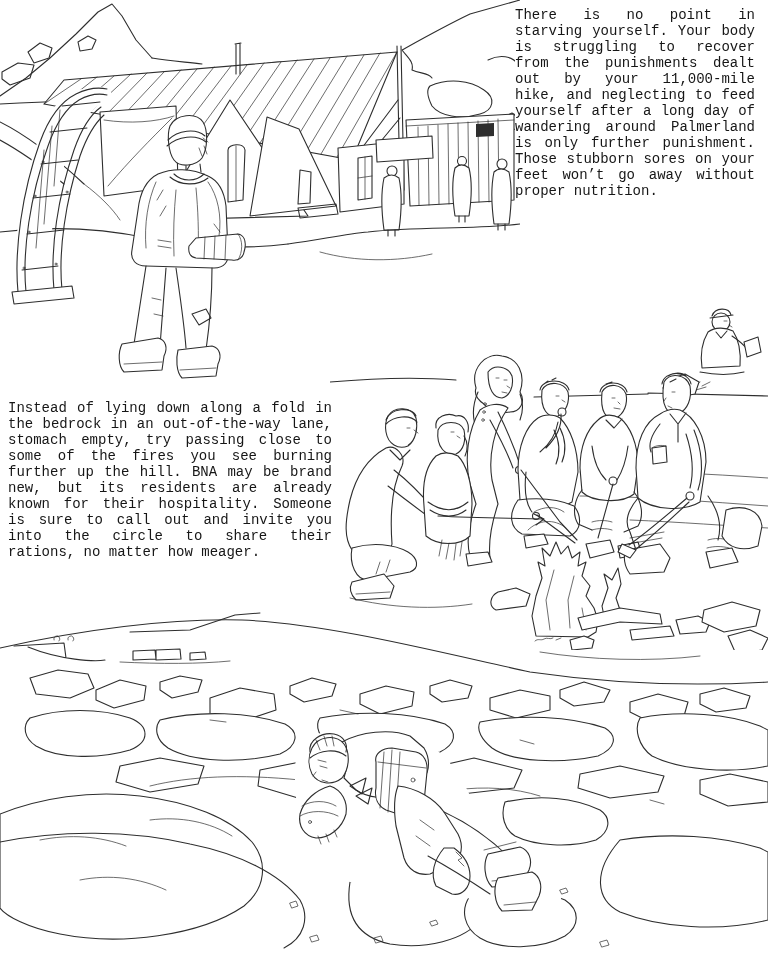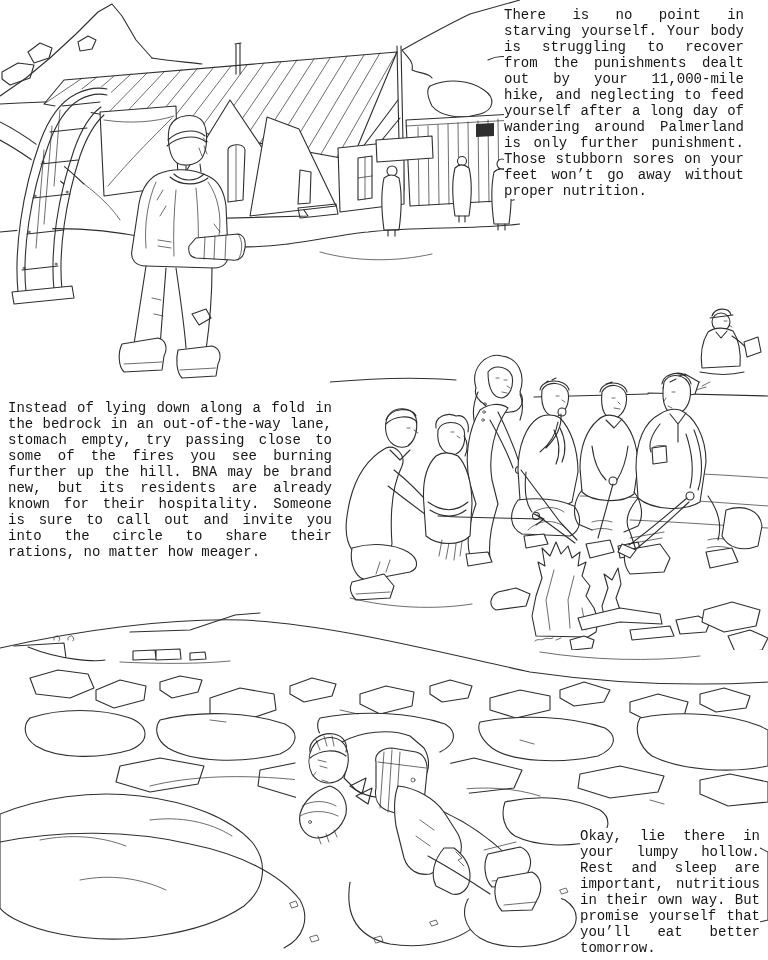--- a/index.html
+++ b/index.html
@@ -320,19 +320,18 @@
       <path class="th" d="M492,291 L524,288"></path>
       <path class="wf" d="M498,288 L532,282 C540,286 543,296 539,306 L532,320 L502,321 C494,313 493,297 498,288 Z"></path>
       <path class="th" d="M504,315 L536,312 M484,260 L516,252"></path>
     </g>
     <g class="th">
       <path d="M290,313 l6,-2 l2,5 l-6,2 z M310,347 l7,-2 l2,5 l-7,2 z M374,348 l7,-2 l2,5 l-7,2 z M430,332 l6,-2 l2,4 l-6,2 z M560,300 l6,-2 l2,4 l-6,2 z M600,352 l7,-2 l2,5 l-7,2 z"></path>
     </g>
   </svg>
   </figure>
 
-  <div class="passage" style="left:504px;top:7px;width:240px;">There is no point in starving yourself. Your body is struggling to recover from the punishments dealt out by your 11,000-mile hike, and neglecting to feed yourself after a long day of wandering around Palmerland is only further punishment. Those stubborn sores on your feet won’t go away without proper nutrition.</div>
+  <div class="passage" style="left:515px;top:7px;width:240px;">There is no point in starving yourself. Your body is struggling to recover from the punishments dealt out by your 11,000-mile hike, and neglecting to feed yourself after a long day of wandering around Palmerland is only further punishment. Those stubborn sores on your feet won’t go away without proper nutrition.</div>
 
   <div class="passage" style="left:8px;top:400px;width:324px;">Instead of lying down along a fold in the bedrock in an out-of-the-way lane, stomach empty, try passing close to some of the fires you see burning further up the hill. BNA may be brand new, but its residents are already known for their hospitality. Someone is sure to call out and invite you into the circle to share their rations, no matter how meager.</div>
 
-  <div class="passage" style="left:580px;top:828px;width:180px;">Okay, lie there in your lumpy hollow. Rest and sleep are important, nutritious in their own way. But promise yourself that you’ll eat better tomorrow.</div>
 
 </div>
 
 </body></html>

